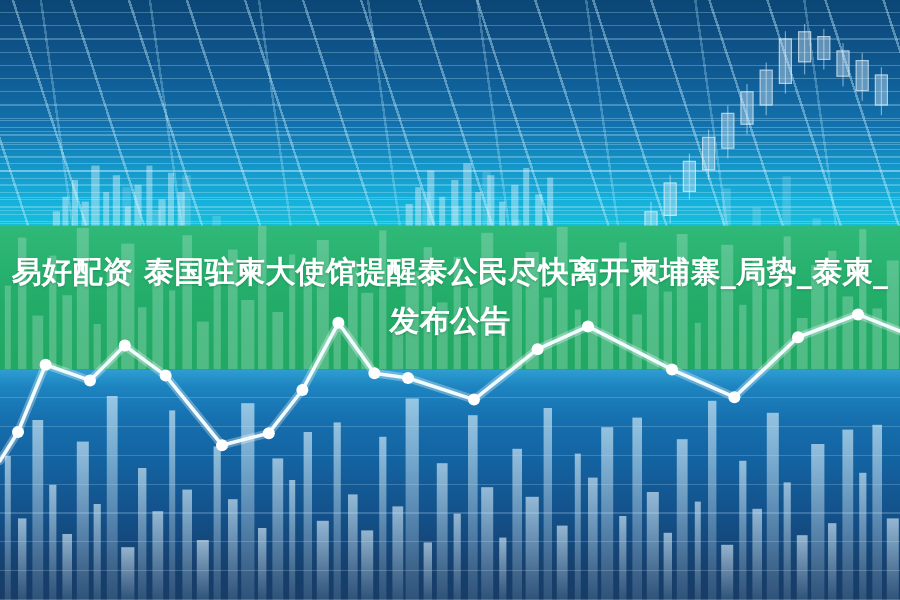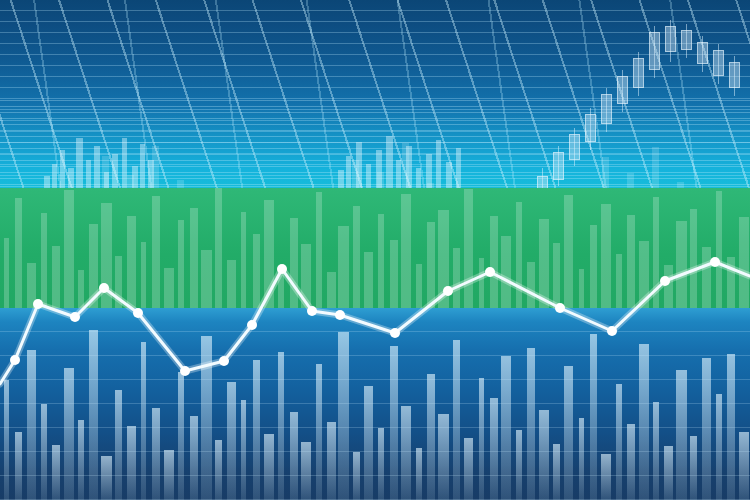--- a/index.html
+++ b/index.html
@@ -401,14 +401,17 @@
       <circle cx="340" cy="315" r="5" fill="#ffffff"></circle>
       <circle cx="395" cy="333" r="5" fill="#ffffff"></circle>
       <circle cx="448" cy="291" r="5" fill="#ffffff"></circle>
       <circle cx="490" cy="272" r="5" fill="#ffffff"></circle>
       <circle cx="560" cy="308" r="5" fill="#ffffff"></circle>
       <circle cx="612" cy="331" r="5" fill="#ffffff"></circle>
       <circle cx="665" cy="281" r="5" fill="#ffffff"></circle>
       <circle cx="715" cy="262" r="5" fill="#ffffff"></circle>
     </svg>
 
+  <div class="title-wrap">
+    <h1 class="title">易好配资 泰国驻柬大使馆提醒泰公民尽快离开柬埔寨_局势_泰柬_发布公告</h1>
+  </div>
 
 </div>
 
 </body></html>

